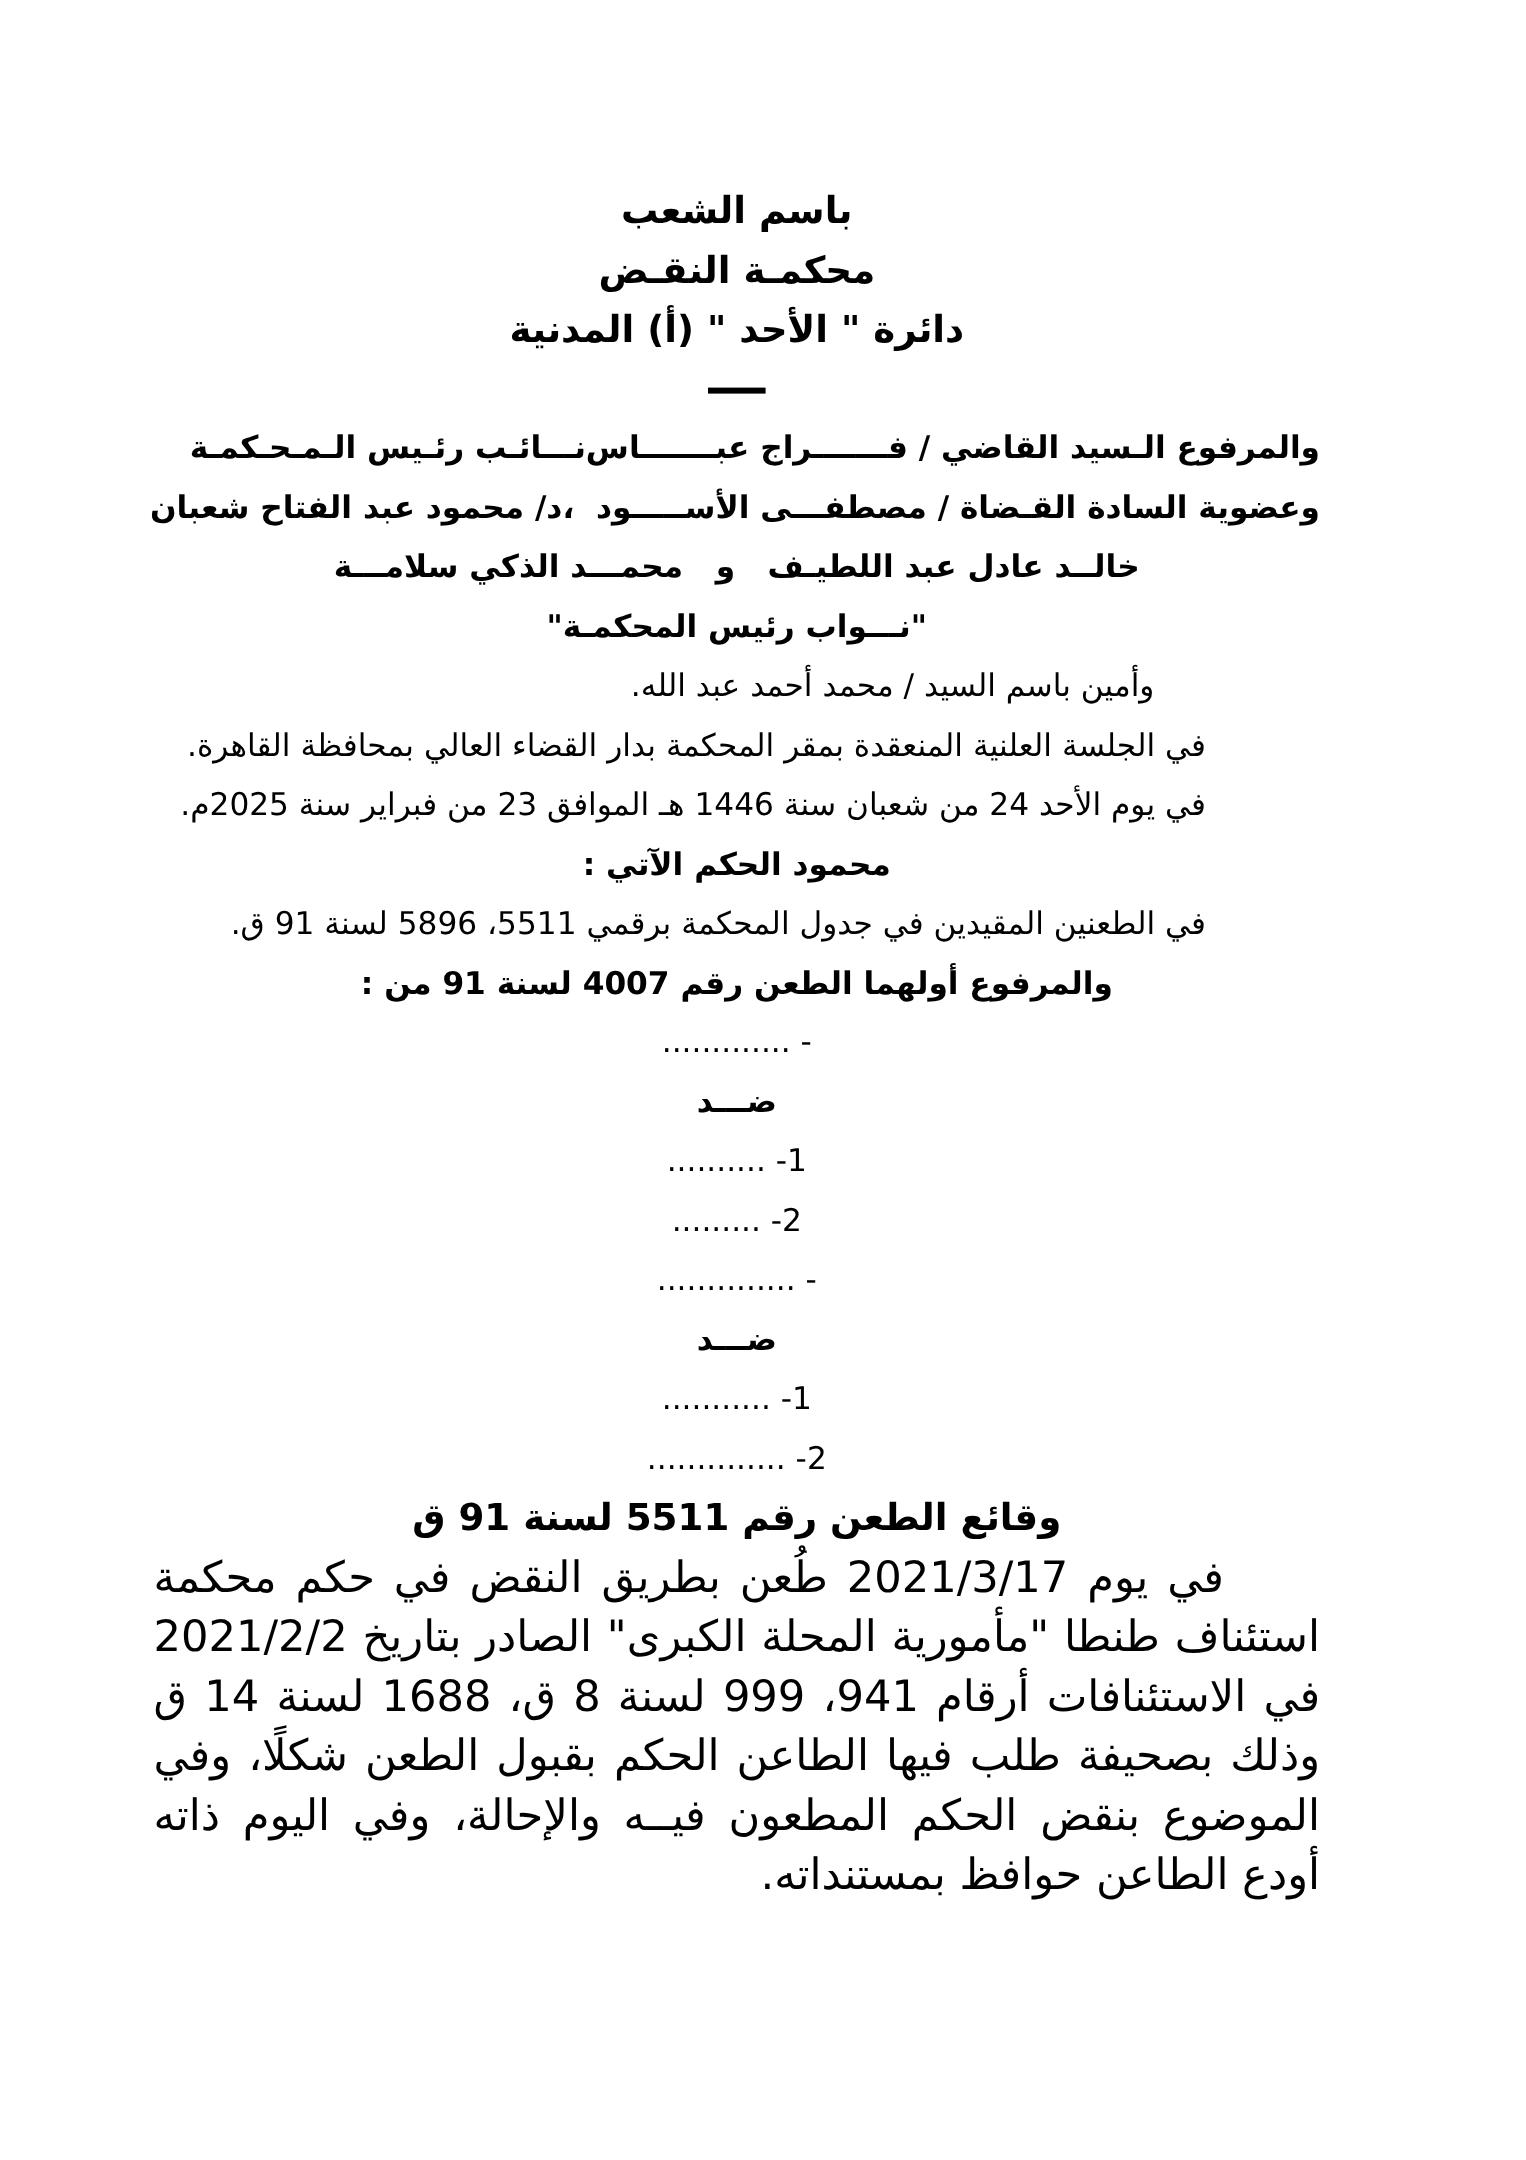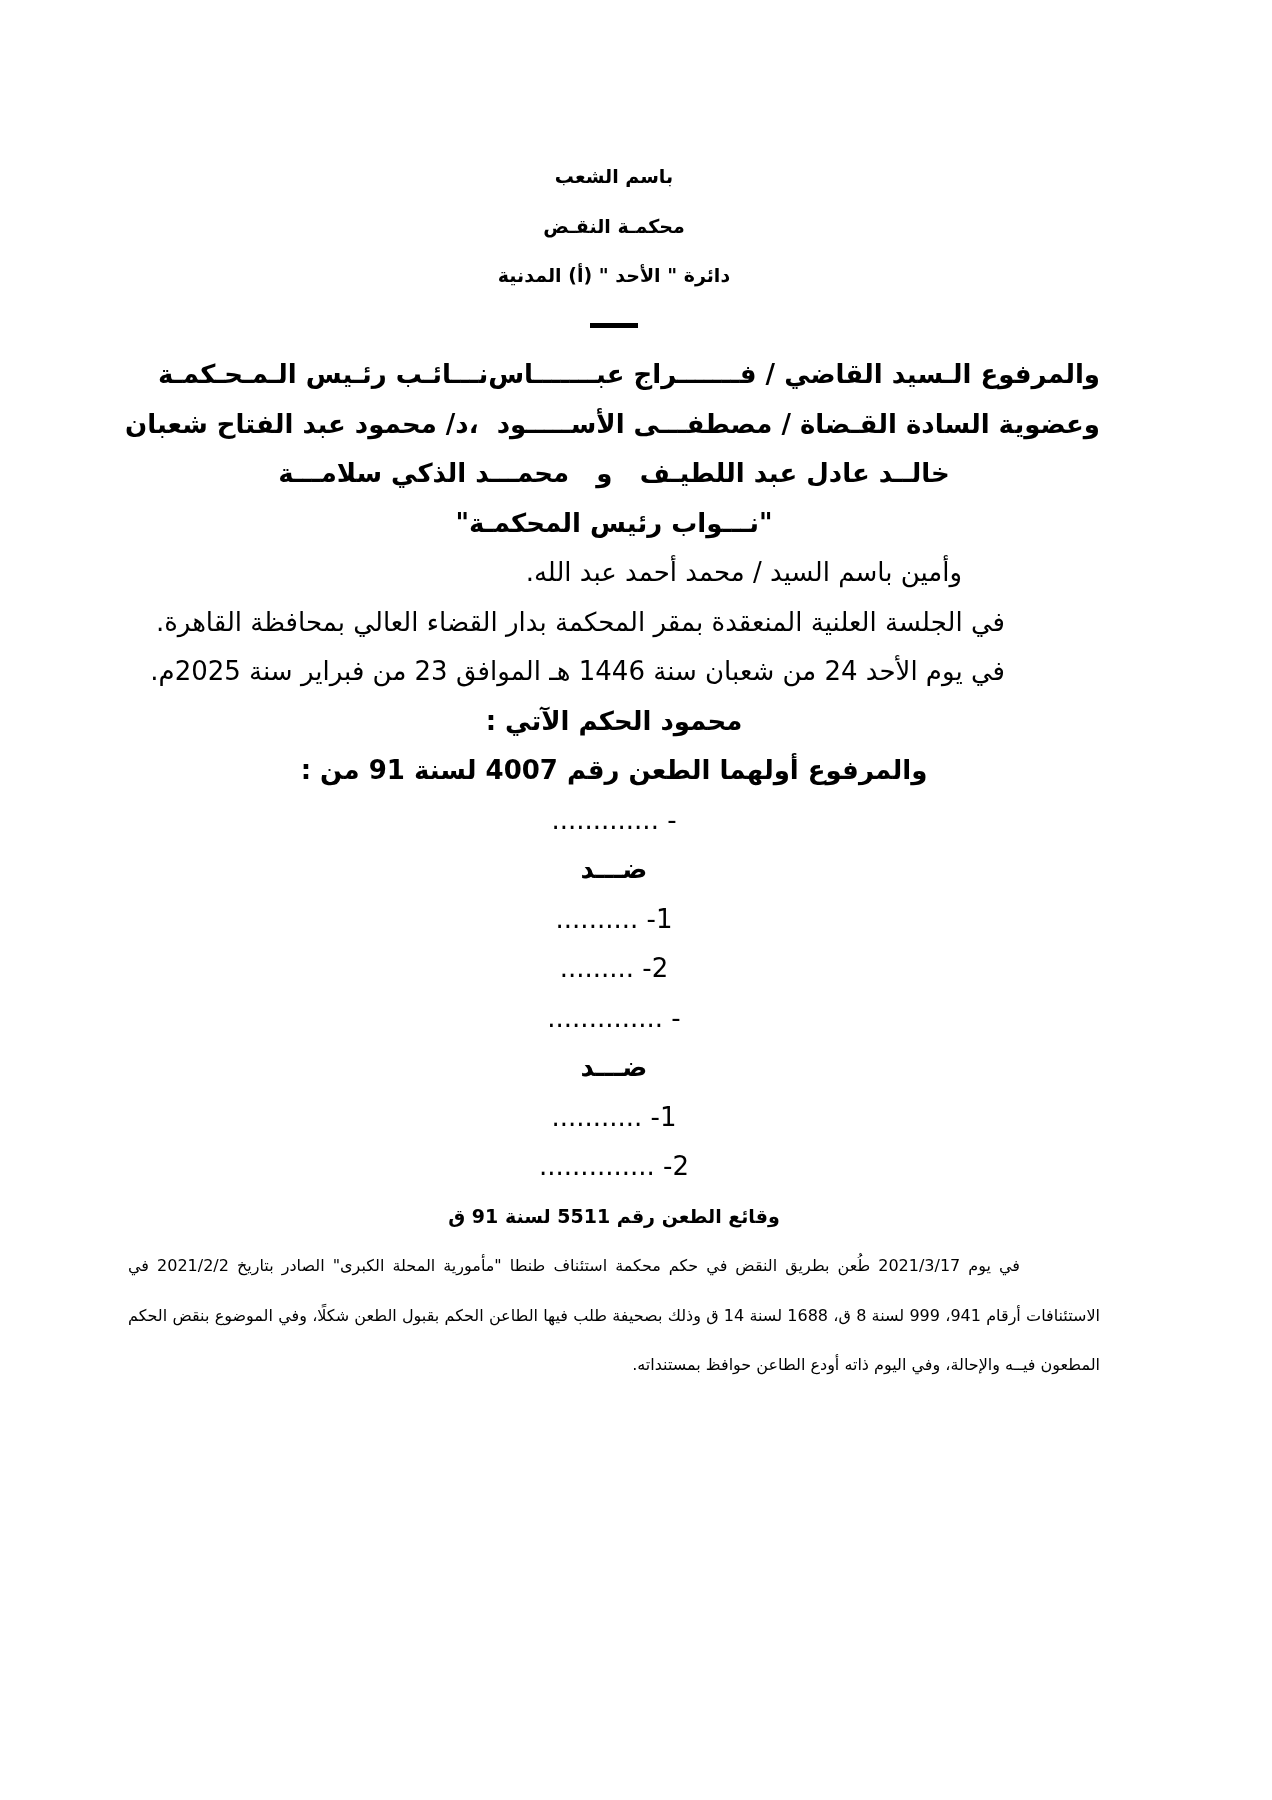--- a/index.html
+++ b/index.html
@@ -25,21 +25,21 @@
   }
   .line {
     height: 49.5px;
     line-height: 49.5px;
     font-size: 26px;
     white-space: nowrap;
     text-align: right;
   }
   .bold { font-weight: bold; }
   .center { text-align: center; }
-  .fs-head { font-size: 19px; }
+  .fs-head { font-size: 31px; }
   .ind-95  { padding-right: 95px; }
   .ind-122 { padding-right: 122px; }
   .ind-138 { padding-right: 138px; }
   .split {
     display: flex;
     justify-content: space-between;
     align-items: baseline;
   }
   .pl-69 { padding-left: 69px; }
   .pl-52 { padding-left: 52px; }
@@ -49,21 +49,21 @@
     align-items: center;
     justify-content: center;
   }
   .sep-bar {
     display: inline-block;
     width: 48px;
     height: 5px;
     background: #000000;
   }
   .para {
-    font-size: 16px;
+    font-size: 36px;
     line-height: 49.5px;
     text-align: justify;
     text-indent: 80px;
     direction: rtl;
   }
 </style>
 </head>
 <body>
 
 <div class="page">
@@ -90,20 +90,21 @@
     <div class="line bold center">خالــد عادل عبد اللطيـف&nbsp;&nbsp; و &nbsp;&nbsp;محمـــد الذكي سلامـــة</div>
     <div class="line bold center">"نـــواب رئيس المحكمـة"</div>
 
     <div class="line ind-138">وأمين باسم السيد / محمد أحمد عبد الله.</div>
 
     <div class="line ind-95">في الجلسة العلنية المنعقدة بمقر المحكمة بدار القضاء العالي بمحافظة القاهرة.</div>
     <div class="line ind-95">في يوم الأحد 24 من شعبان سنة 1446 هـ الموافق 23 من فبراير سنة 2025م.</div>
 
     <div class="line bold center">محمود الحكم الآتي :</div>
 
+    <div class="line ind-95">في الطعنين المقيدين في جدول المحكمة برقمي 5511، 5896 لسنة 91 ق.</div>
 
     <div class="line bold center">والمرفوع أولهما الطعن رقم 4007 لسنة 91 من :</div>
     <div class="line center">- .............</div>
     <div class="line bold center">ضـــد</div>
     <div class="line center">1- ..........</div>
     <div class="line center">2- .........</div>
 
     <div class="line center">- ..............</div>
     <div class="line bold center">ضـــد</div>
     <div class="line center">1- ...........</div>

